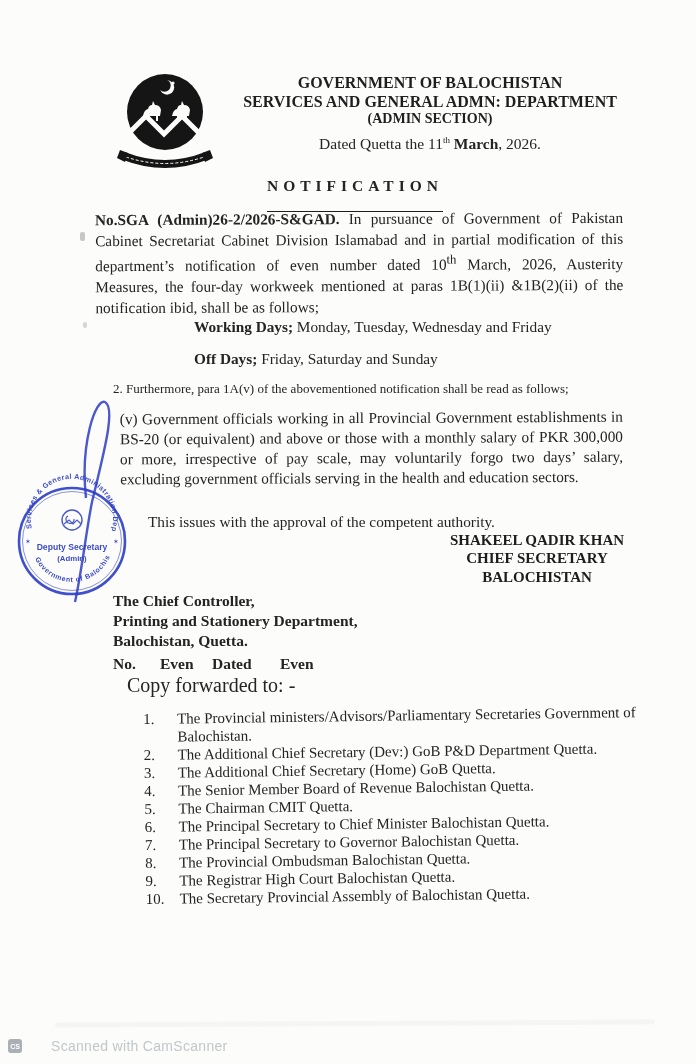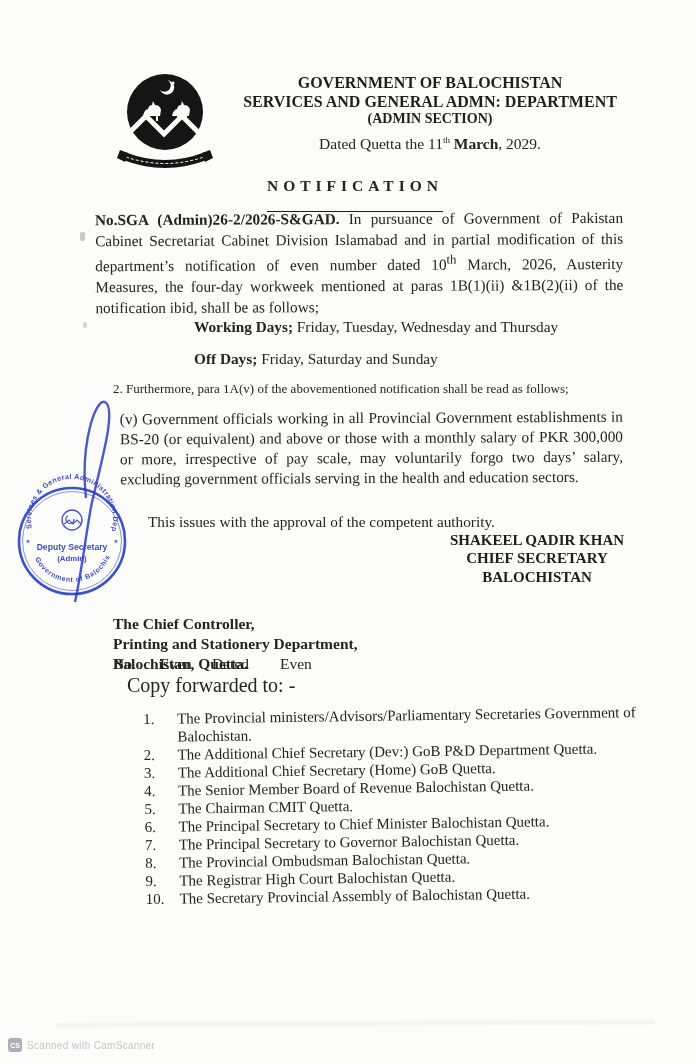--- a/index.html
+++ b/index.html
@@ -31,40 +31,40 @@
   .days2{left:194px;top:350px;font-size:15.3px;}
   .days b,.days2 b{font-weight:bold;}
   .para2{left:113px;top:381px;width:525px;font-size:13px;}
   .parav{left:120px;top:408px;width:503px;text-align:justify;
     font-size:15.3px;line-height:20px;transform:rotate(-0.3deg);}
   .approval{left:148px;top:496px;font-size:15.3px;margin-top:17px;}
   
   .signature{left:446px;top:531px;width:182px;text-align:center;
     font-weight:bold;font-size:15px;line-height:1.22;color:#1d1d1d;}
   
-  .addressee{left:113px;top:591px;font-weight:bold;font-size:15.5px;line-height:1.28;margin-top:23px;}
-  
-  .refrow{left:113px;top:655px;font-weight:normal;font-size:15.5px;}
+  .addressee{left:113px;top:591px;font-weight:bold;font-size:15.5px;line-height:1.28;}
+  
+  .refrow{left:113px;top:655px;font-weight:bold;font-size:15.5px;}
   .refrow span{display:inline-block;}
   .refrow .w1{width:47px;} .refrow .w2{width:52px;} .refrow .w3{width:68px;}
   .copyfwd{left:111px;top:674px;font-size:20px;margin-left:16px;}
   
   .copylist{left:143px;top:710px;width:514px;font-size:15px;line-height:18px;
     transform:rotate(-0.8deg);transform-origin:0 0;}
   .copylist .row{display:flex;}
   .copylist .num{width:34px;flex:0 0 34px;}
   .copylist .txt{width:478px;}
   
   .stamp{left:8px;top:392px;width:152px;height:228px;}
   
   .watermark{left:8px;top:1038px;display:flex;align-items:center;gap:5px;
     font-family:"Liberation Sans", sans-serif;}
   .wm-ico{width:14px;height:14px;background:#aab0b6;border-radius:3px;color:#fff;
     font-size:7px;font-weight:bold;display:flex;align-items:center;justify-content:center;}
-  .wm-txt{font-size:10px;color:#c2c7cb;letter-spacing:.3px;}
+  .wm-txt{font-size:14px;color:#c2c7cb;letter-spacing:.3px;margin-left:24px;}
   
   .smudge{left:55px;top:1021px;width:600px;height:5px;background:rgba(60,60,60,.035);
     transform:rotate(-.3deg);border-radius:3px;}
   .speck1{left:80px;top:232px;width:5px;height:9px;background:rgba(40,40,40,.25);border-radius:2px;}
   .speck2{left:83px;top:322px;width:4px;height:6px;background:rgba(40,40,40,.18);border-radius:2px;}
 </style>
 </head>
 <body>
 
 <div class="page">
@@ -88,29 +88,29 @@
     <path d="M10 80 l8 3 l-3 9 l-8 -4 z" fill="#151515"></path>
     <path d="M100 80 l-8 3 l3 9 l8 -4 z" fill="#151515"></path>
   </svg>
 
   <div class="abs header-block">
     <div>GOVERNMENT OF BALOCHISTAN</div>
     <div>SERVICES AND GENERAL ADMN: DEPARTMENT</div>
     <div class="l3">(ADMIN SECTION)</div>
   </div>
 
-  <div class="abs dated-line"><span>Dated Quetta the 11</span><sup>th</sup> <b>March</b><span>, 2029.</span></div>
+  <div class="abs dated-line"><span>Dated Quetta the 11</span><sup>th</sup> <b>March</b><span>, 2026.</span></div>
 
   <div class="abs notif-wrap">
     <span class="notif">NOTIFICATION</span>
   </div>
 
   <div class="abs para1 body-rot"><span class="lead">No.SGA (Admin)26-2/2026-S&amp;GAD.</span><span> In pursuance of Government of Pakistan Cabinet Secretariat Cabinet Division Islamabad and in partial modification of this department’s notification of even number dated 10</span><sup>th</sup><span> March, 2026, Austerity Measures, the four-day workweek mentioned at paras 1B(1)(ii) &amp;1B(2)(ii) of the notification ibid, shall be as follows;</span></div>
 
-  <div class="abs days"><b>Working Days;</b><span> Friday, Tuesday, Wednesday and Thursday</span></div>
+  <div class="abs days"><b>Working Days;</b><span> Monday, Tuesday, Wednesday and Friday</span></div>
   <div class="abs days2"><b>Off Days;</b><span> Friday, Saturday and Sunday</span></div>
 
   <div class="abs para2">2. Furthermore, para 1A(v) of the abovementioned notification shall be read as follows;</div>
 
   <div class="abs parav">(v) Government officials working in all Provincial Government establishments in BS-20 (or equivalent) and above or those with a monthly salary of PKR 300,000 or more, irrespective of pay scale, may voluntarily forgo two days’ salary, excluding government officials serving in the health and education sectors.</div>
 
   <div class="abs approval">This issues with the approval of the competent authority.</div>
 
   <svg class="abs stamp" viewBox="0 0 152 228">
     <defs>

